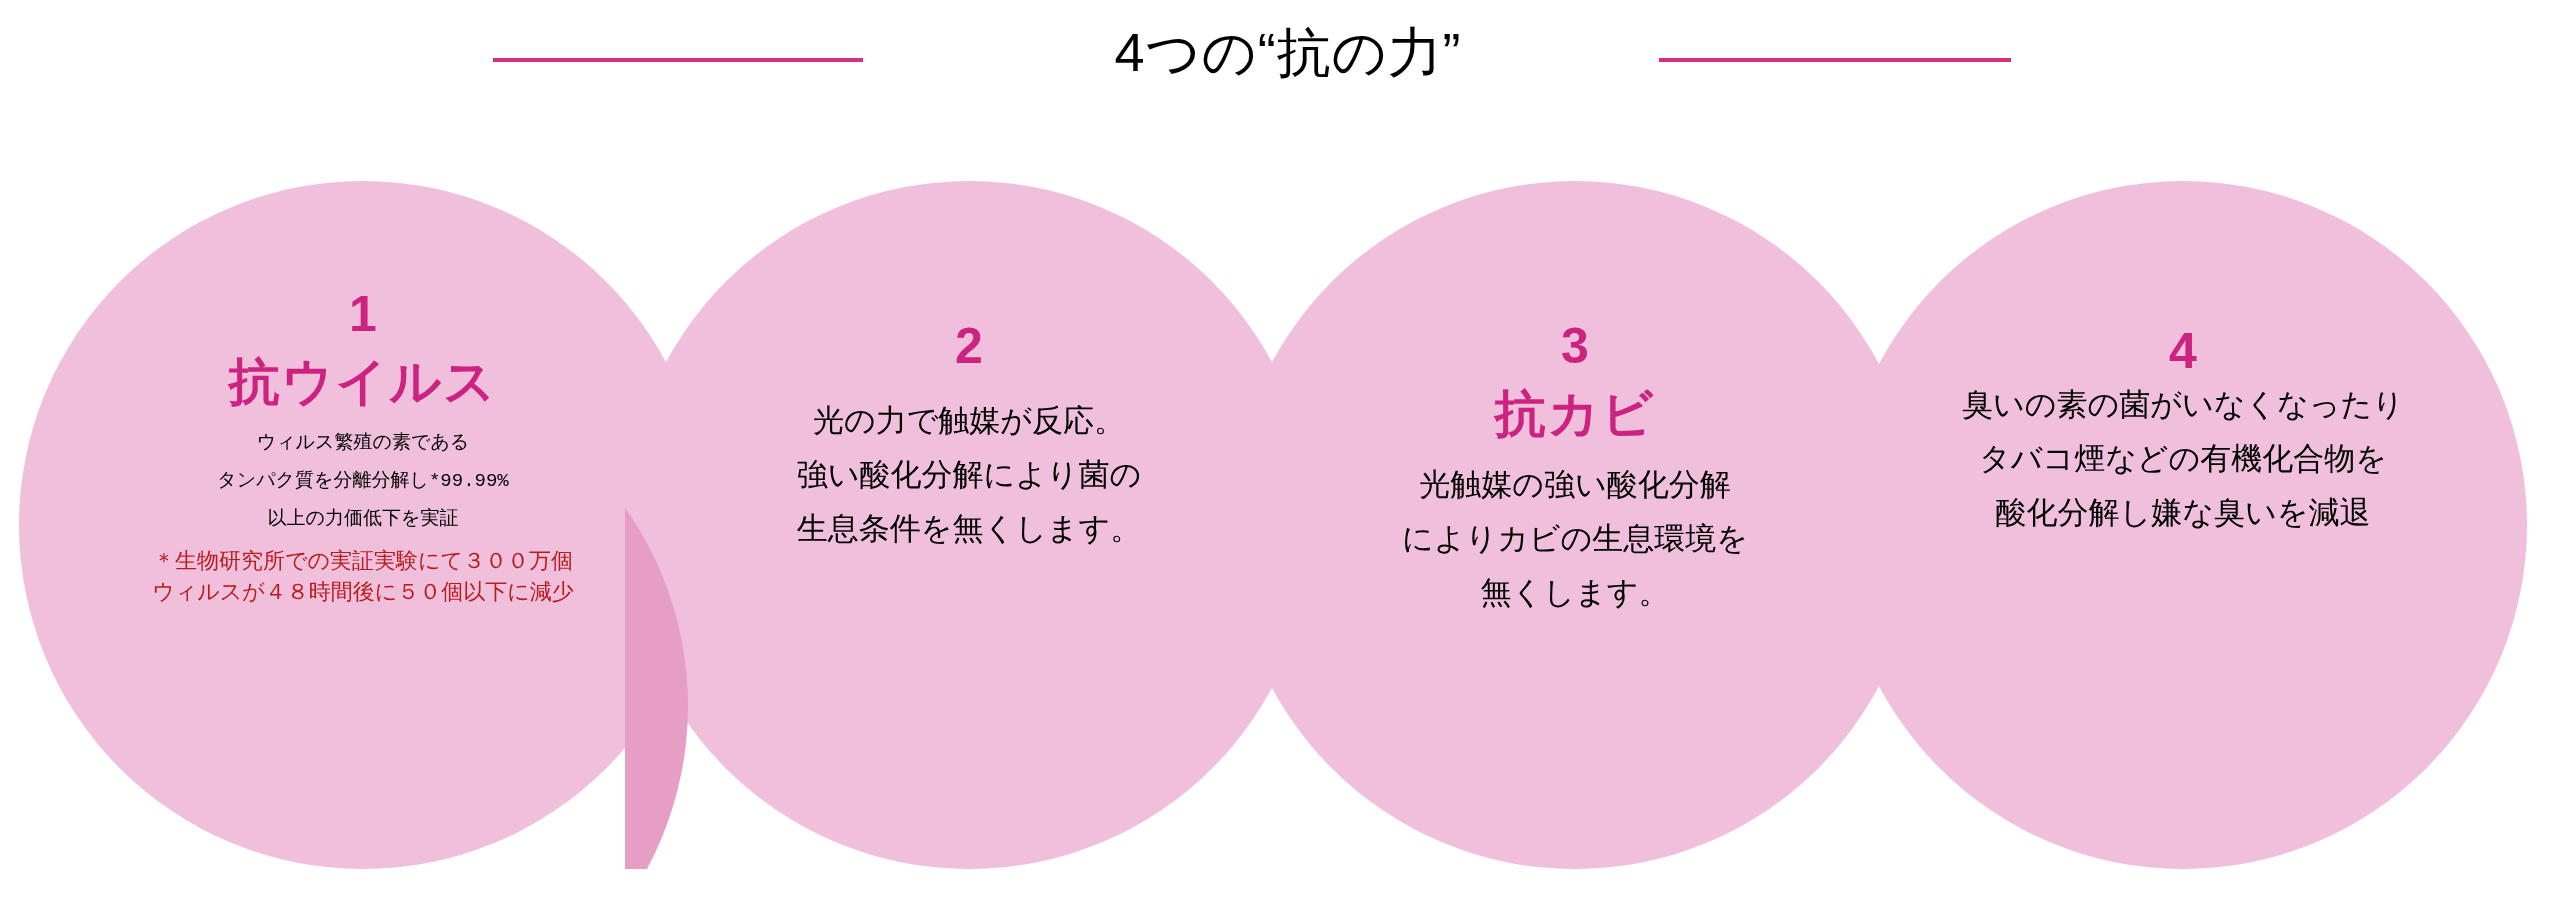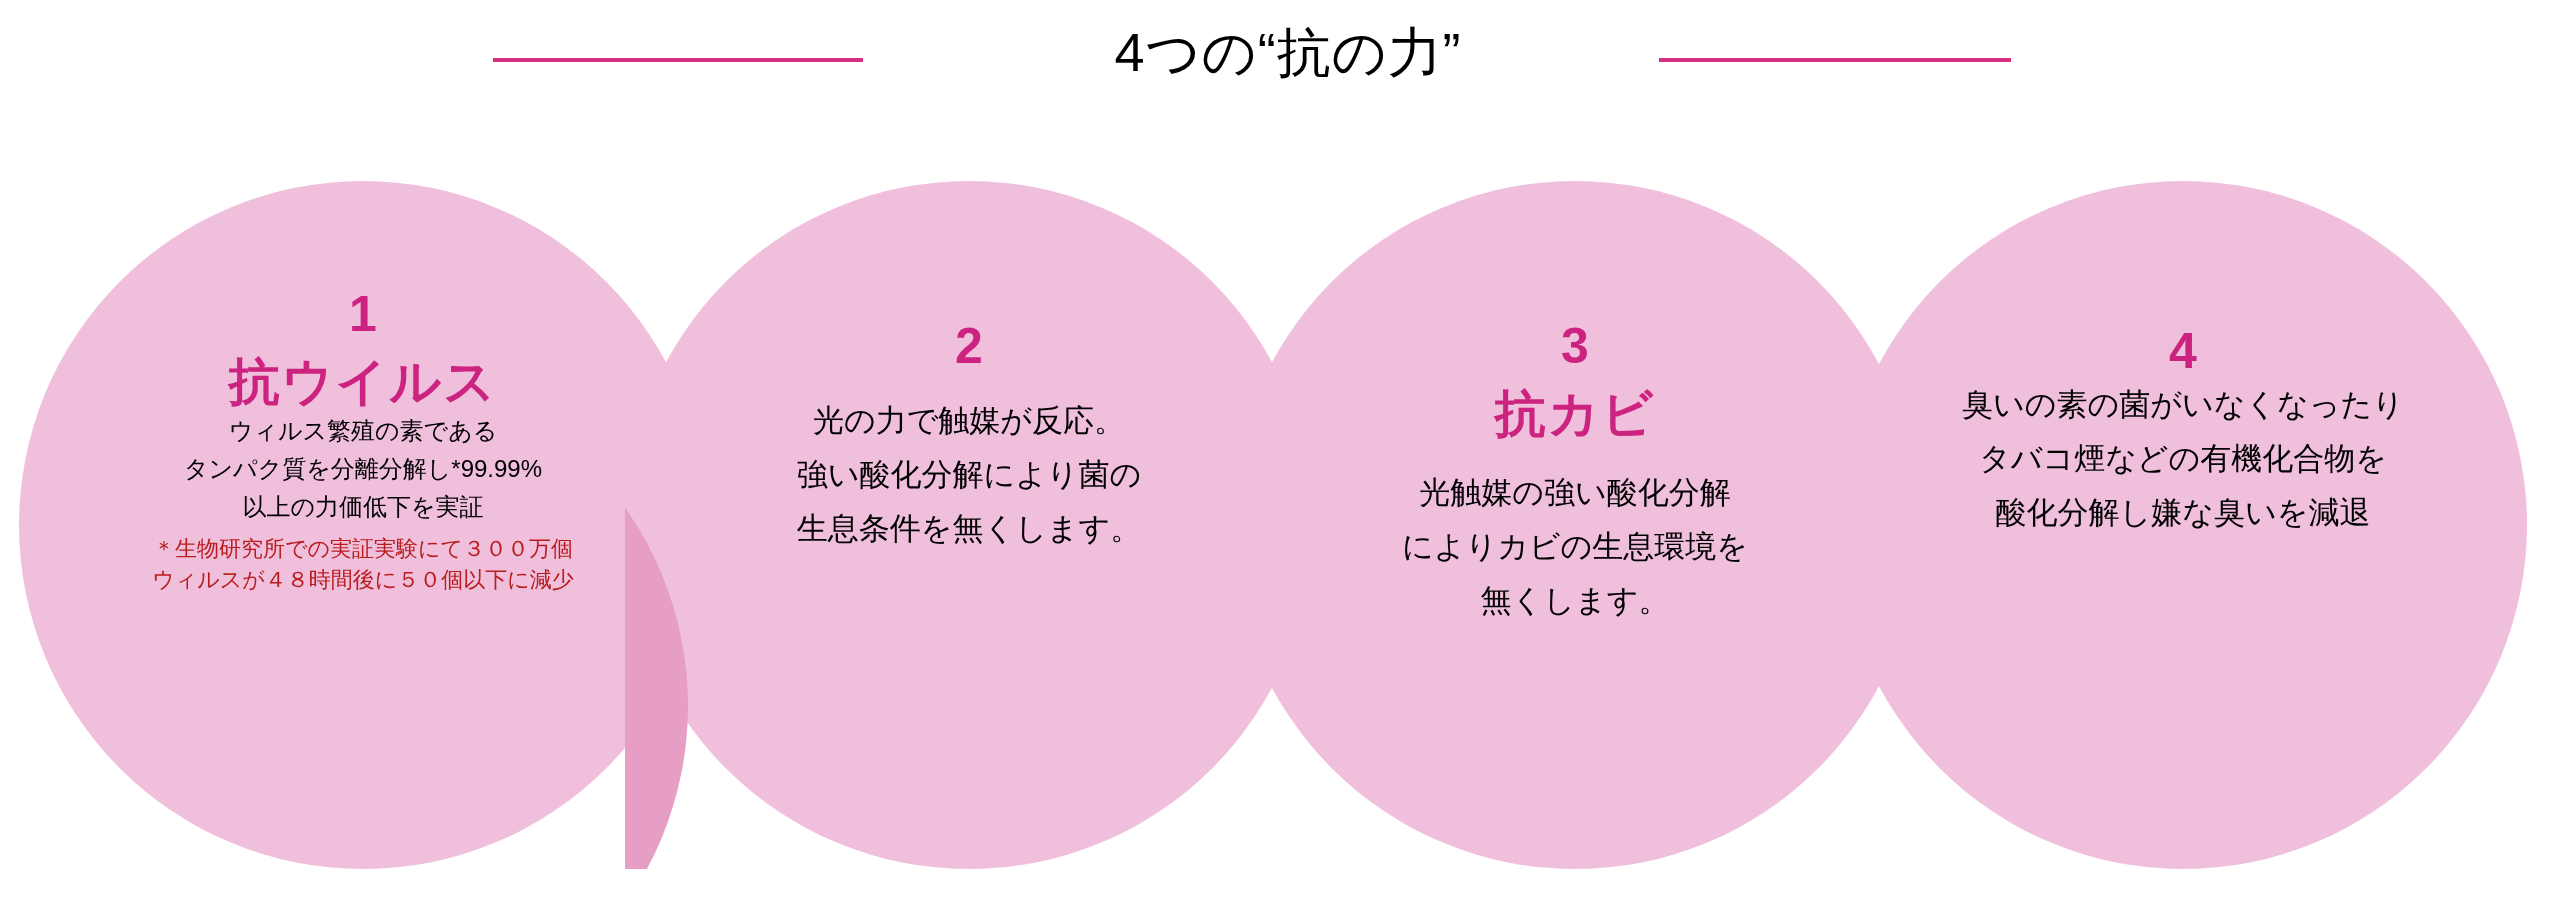--- a/index.html
+++ b/index.html
@@ -128,23 +128,23 @@
     letter-spacing: 1.7px;
   }
 
   .body-text {
     font-size: 31px;
     line-height: 54px;
     color: #000000;
     margin-top: 15.4px;
     white-space: pre-line;
   }
-  .p1 .body-text { margin-top: 0; font-size: 24px; line-height: 38px; }
+  .p1 .body-text { margin-top: 12px; font-size: 19px; line-height: 38px; font-family: Liberation Mono, monospace; }
   .p2 .body-text { margin-top: 22px; }
-  .p3 .body-text { margin-top: 22px; }
+  .p3 .body-text { margin-top: 14px; }
   .p4 .body-text { margin-top: 1px; }
 
   .footnote {
     font-size: 22px;
     line-height: 31px;
     color: #b91c1c;
     margin-top: 6.8px;
     white-space: pre-line;
   }
 </style>

